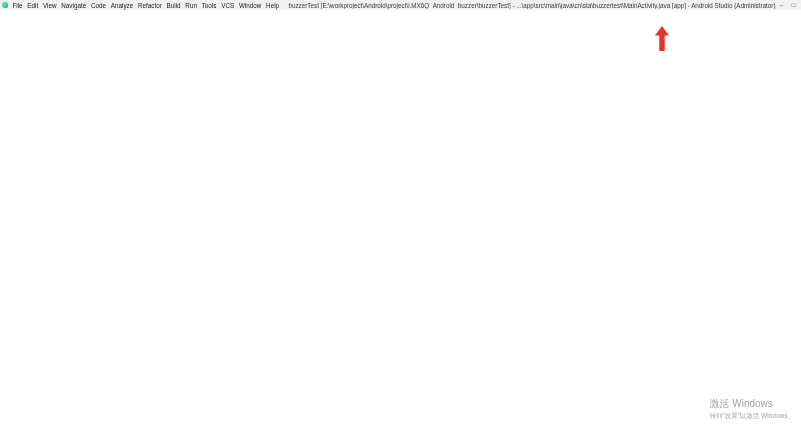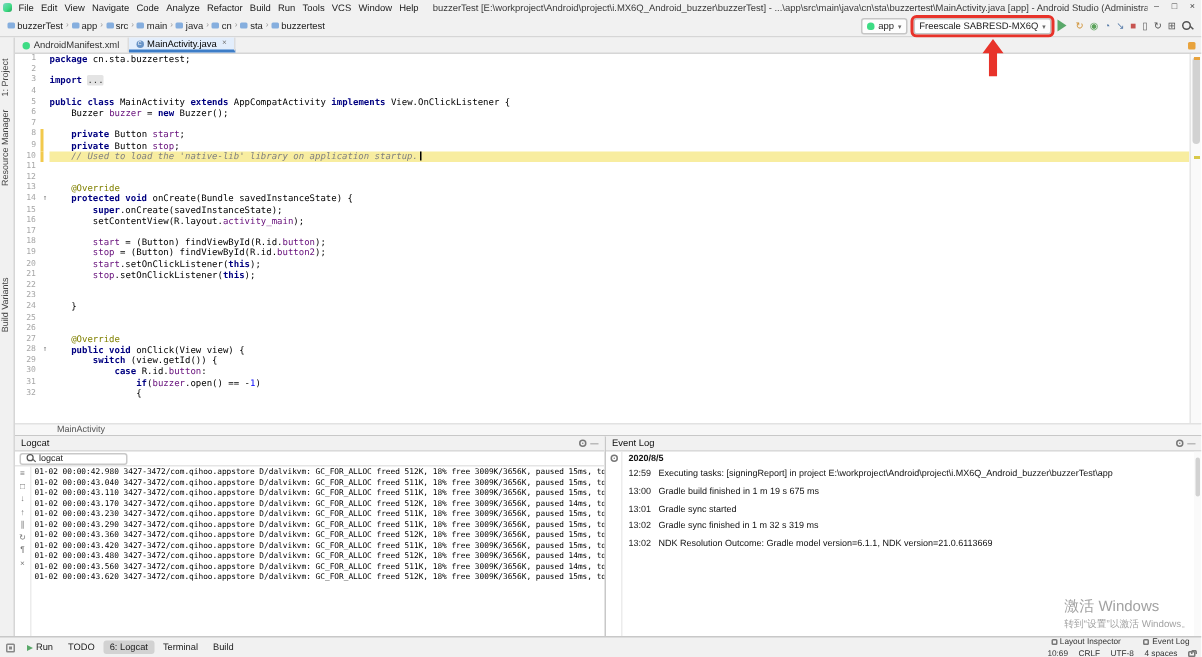--- a/index.html
+++ b/index.html
@@ -1,18 +1,18 @@
 <!DOCTYPE html>
 <html><head>
 <meta charset="utf-8">
 <style>
   *{margin:0;padding:0;box-sizing:border-box;}
   html,body{width:801px;height:438px;overflow:hidden;}
   body{font-family:"Liberation Sans",sans-serif;background:#fff;position:relative;color:#000;}
-  .app{width:801px;height:438px;display:flex;flex-direction:column;position:relative;}
+  .app{width:801px;height:438px;display:flex;flex-direction:row;position:relative;}
 
   
   .titlebar{height:10px;background:#f1f1f1;display:flex;align-items:center;font-size:6.3px;padding-left:2px;flex-shrink:0;}
   .logo{width:6px;height:6px;border-radius:2px;background:linear-gradient(135deg,#7cd6c2,#3ddc84 60%,#2aa05c);margin-right:2px;flex-shrink:0;}
   .menus{display:flex;flex-shrink:0;}
   .menu-item{padding:0 2.4px;color:#1a1a1a;white-space:nowrap;}
   .win-title{margin-left:7px;flex:1;white-space:nowrap;overflow:hidden;color:#3a3a3a;}
   .win-controls{display:flex;flex-shrink:0;}
   .win-btn{width:12px;text-align:center;font-size:6px;color:#444;line-height:10px;}
 

